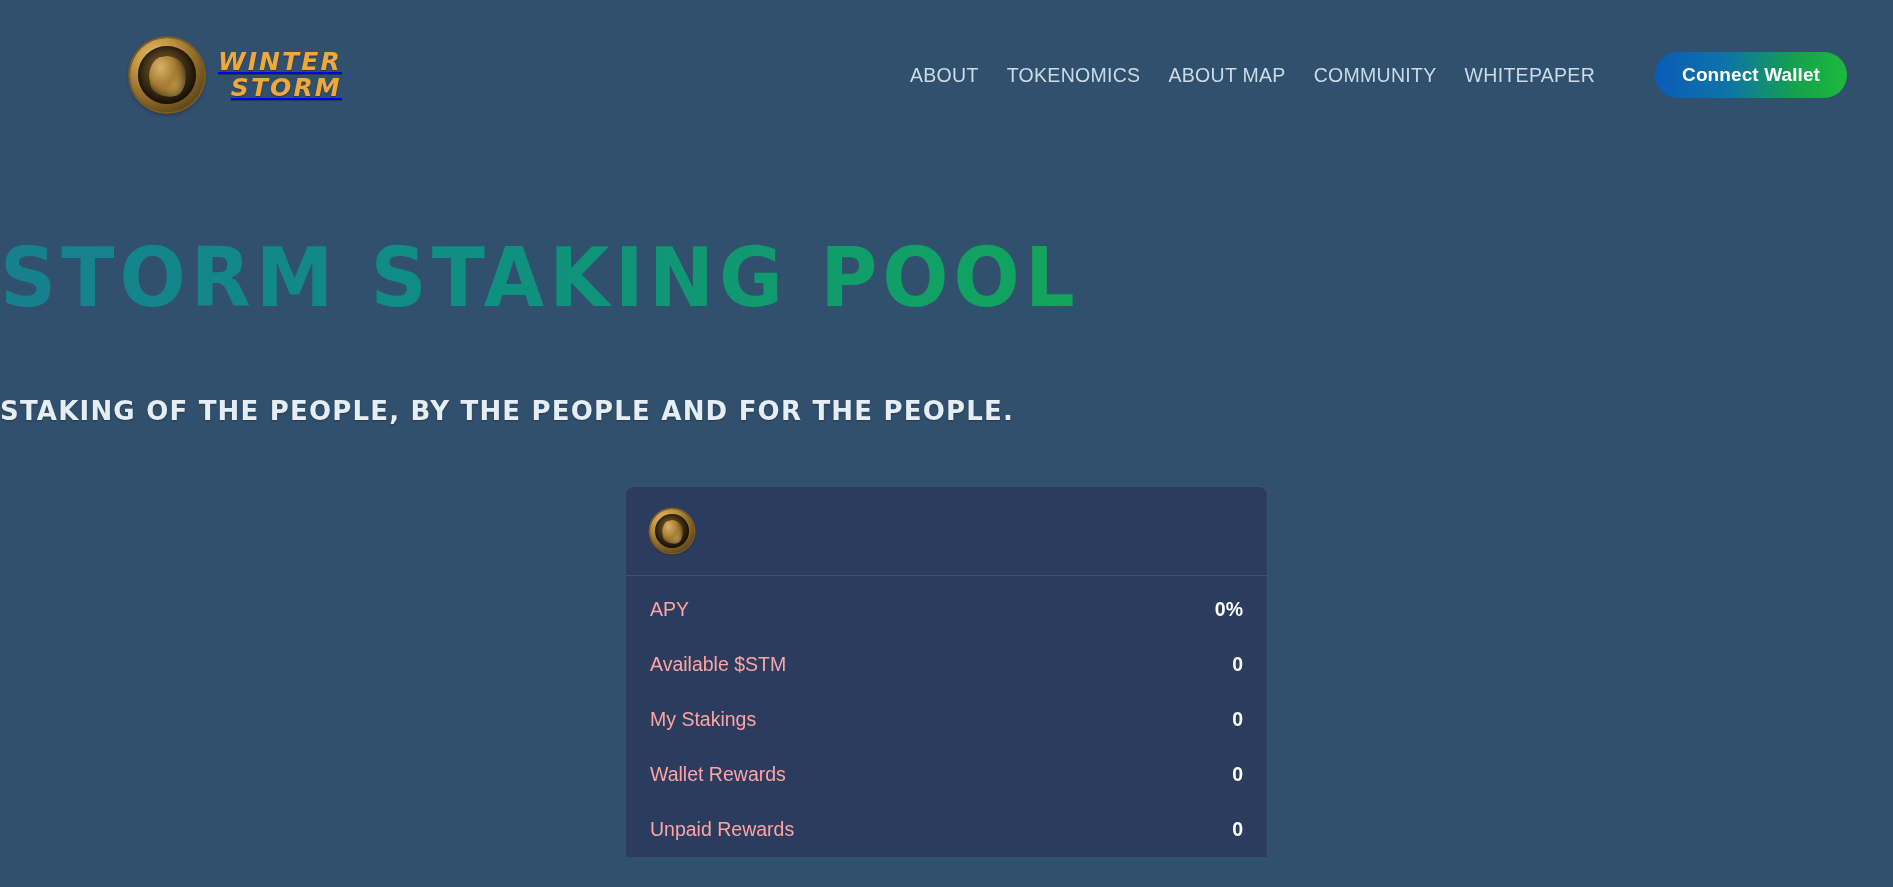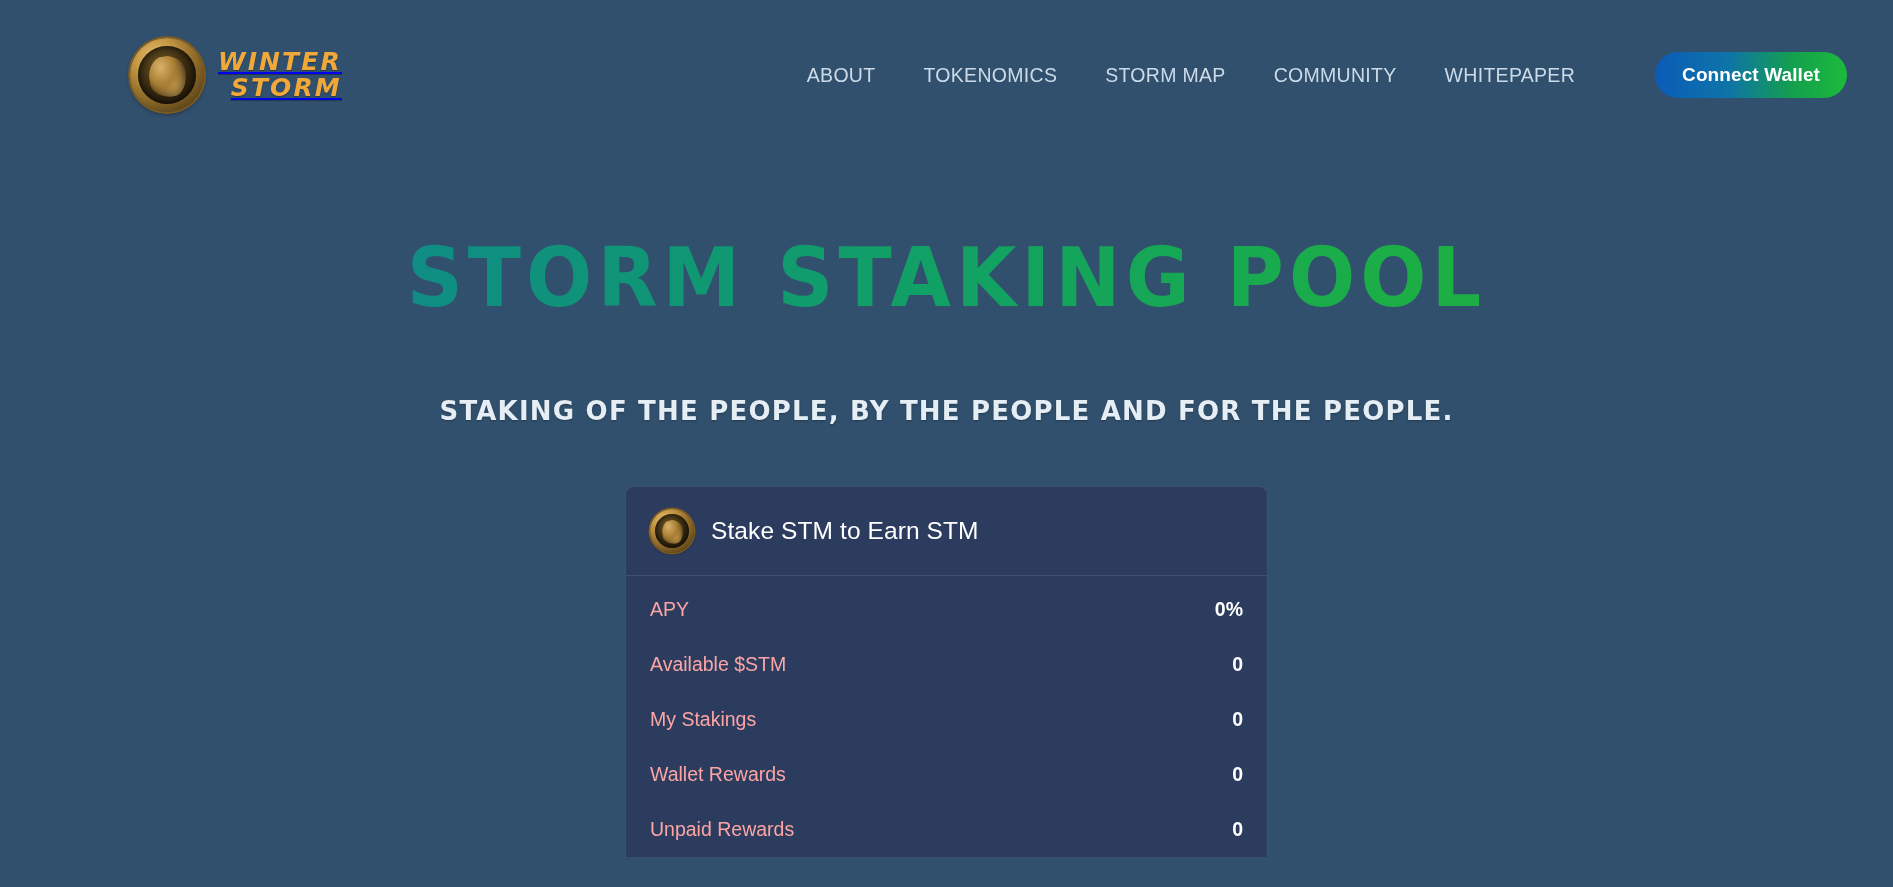--- a/index.html
+++ b/index.html
@@ -77,21 +77,21 @@
     letter-spacing: 2.1px;
     color: #f0a83a;
     text-shadow: 0 1px 1px rgba(0,0,0,.3);
   }
   .brand-line2 { padding-left: 12px; text-align: right; }
 
   .nav {
     margin-left: auto;
     display: flex;
     align-items: center;
-    gap: 48px;
+    gap: 28px;
   }
 
   .nav-link {
     color: #cbdbe8;
     font-size: 19.5px;
     letter-spacing: .3px;
     text-decoration: none;
     white-space: nowrap;
     font-family: "Liberation Sans", sans-serif;
   }
@@ -107,21 +107,20 @@
     font-weight: 700;
     letter-spacing: .1px;
     cursor: pointer;
     background: linear-gradient(90deg, #0a5cb8 0%, #0e74a8 38%, #14a04d 72%, #1cba3c 100%);
     font-family: Liberation Sans, sans-serif;
     white-space: nowrap;
   }
 
   
   .hero {
-    text-align: center;
     padding-top: 90px;
   }
 
   .hero-title {
     font-family: "DejaVu Sans", sans-serif;
     font-weight: 700;
     font-size: 78px;
     letter-spacing: 5px;
     line-height: 1;
     background: linear-gradient(90deg, #17808f 0%, #0f8d84 22%, #11a164 50%, #1cae46 74%, #23a93e 100%);
@@ -232,39 +231,38 @@
     <span class="brand-coin"></span>
     <span class="brand-name">
       <span>WINTER</span>
       <span class="brand-line2">STORM</span>
     </span>
   </a>
 
   <nav class="nav">
     <a class="nav-link" href="#">ABOUT</a>
     <a class="nav-link" href="#">TOKENOMICS</a>
-    <a class="nav-link" href="#">STORM MAP</a>
+    <a class="nav-link" href="#">ABOUT MAP</a>
     <a class="nav-link" href="#">COMMUNITY</a>
     <a class="nav-link" href="#">WHITEPAPER</a>
     <button class="connect-wallet">Connect Wallet</button>
   </nav>
 
 </header>
 
 <section class="hero">
   <h1 class="hero-title">STORM STAKING POOL</h1>
   <p class="hero-subtitle">STAKING OF THE PEOPLE, BY THE PEOPLE AND FOR THE PEOPLE.</p>
 </section>
 
 <section class="card-wrap">
   <div class="stake-card">
 
     <div class="card-header">
       <span class="card-coin"></span>
-      <span class="card-title">Stake STM to Earn STM</span>
     </div>
 
     <div class="card-body">
 
       <div class="stat-row">
         <span class="stat-label">APY</span>
         <span class="stat-value">0%</span>
       </div>
 
       <div class="stat-row">

